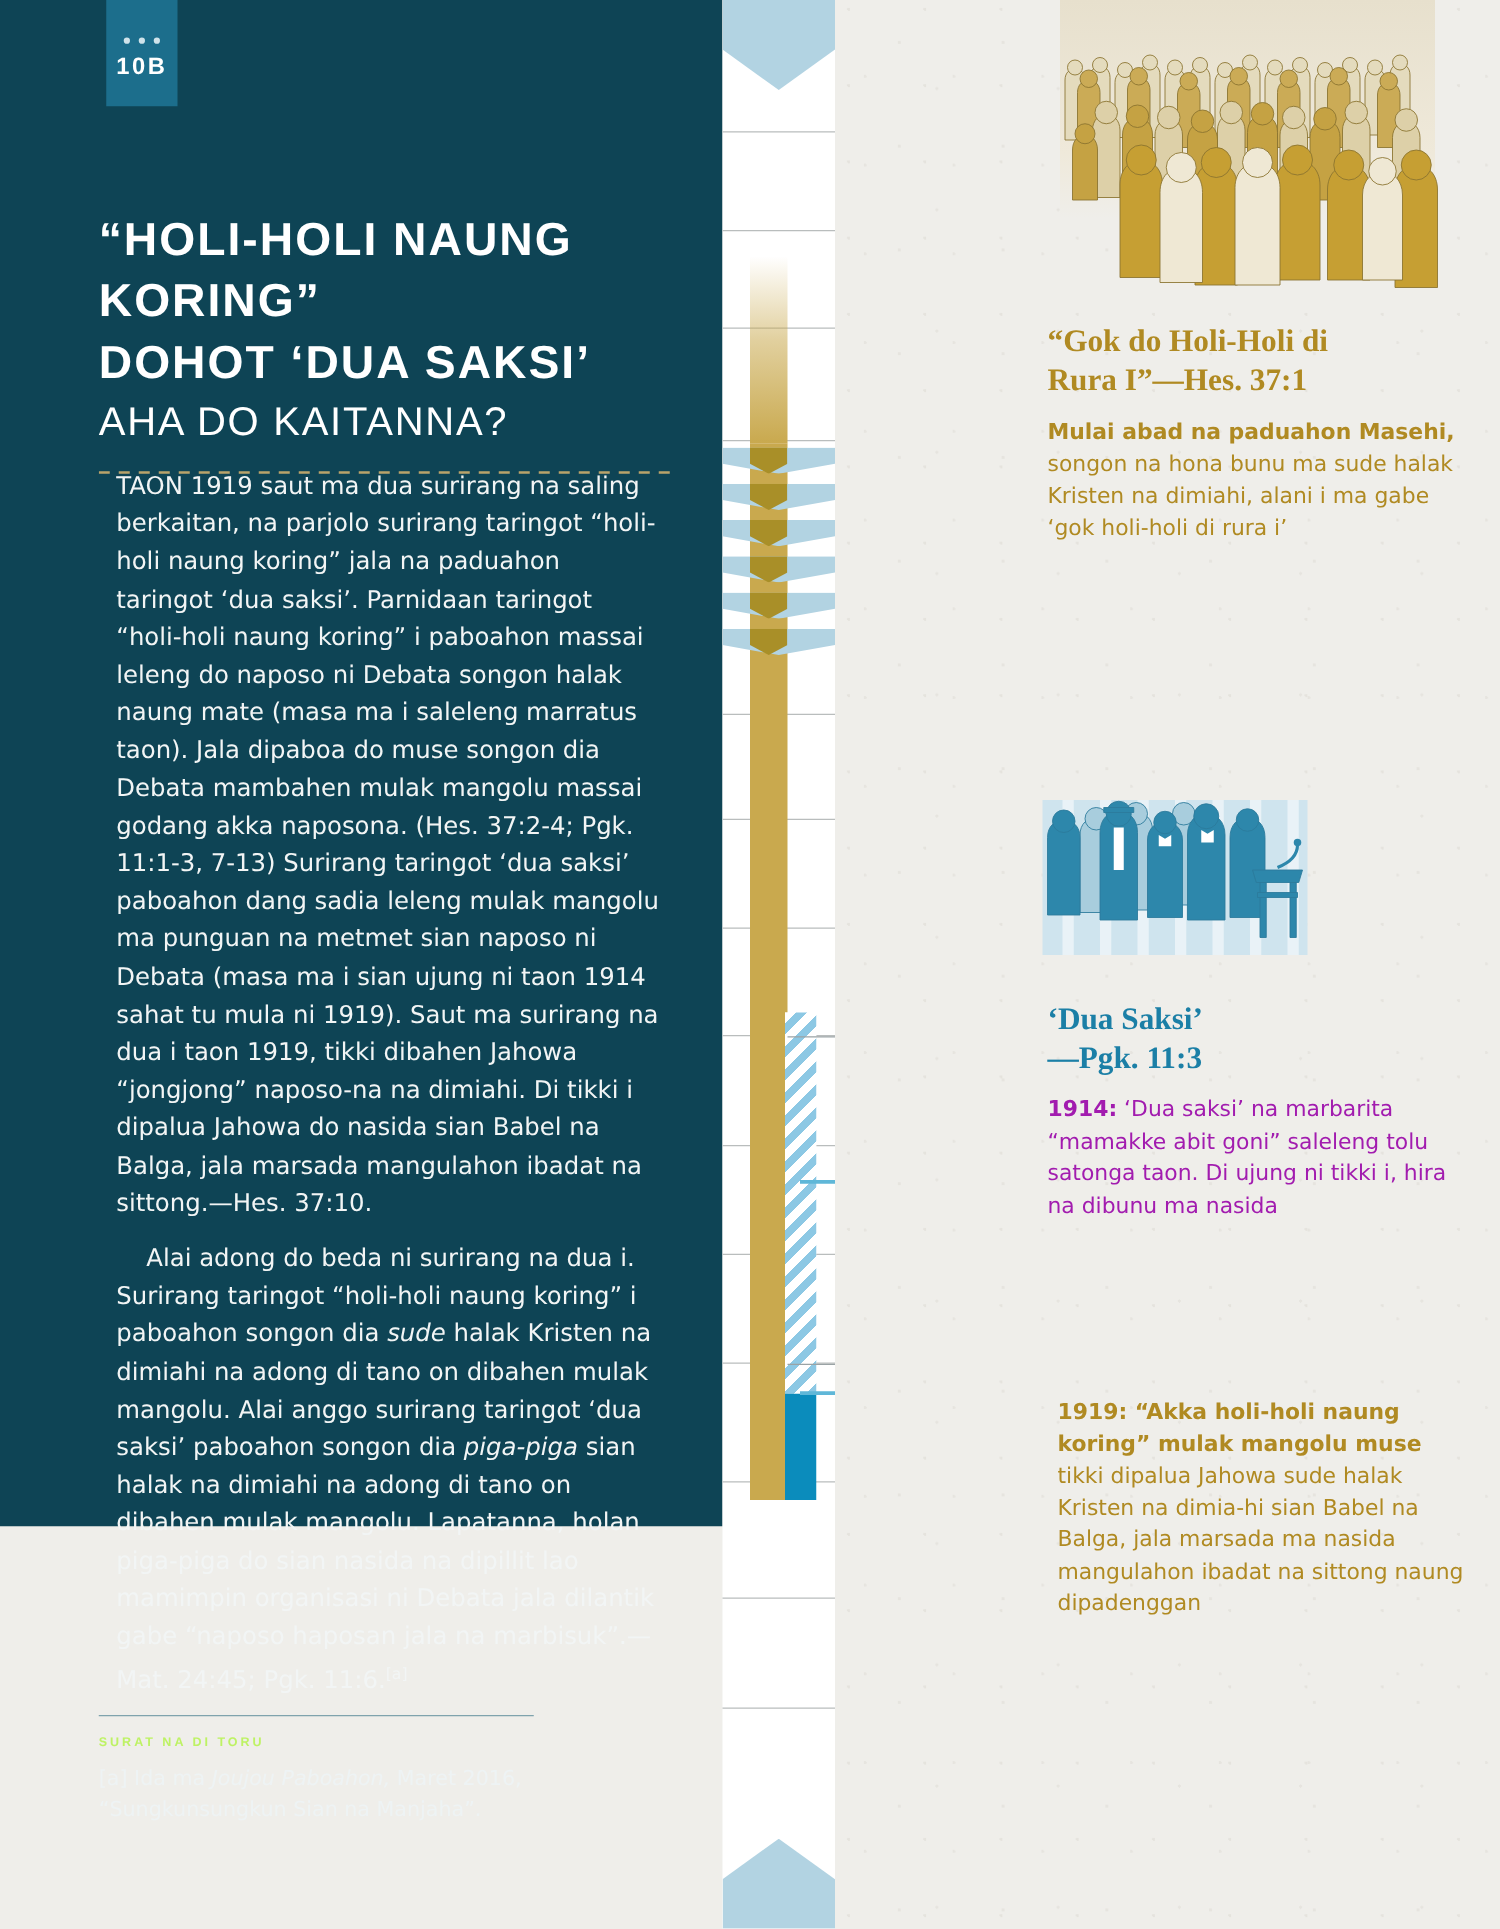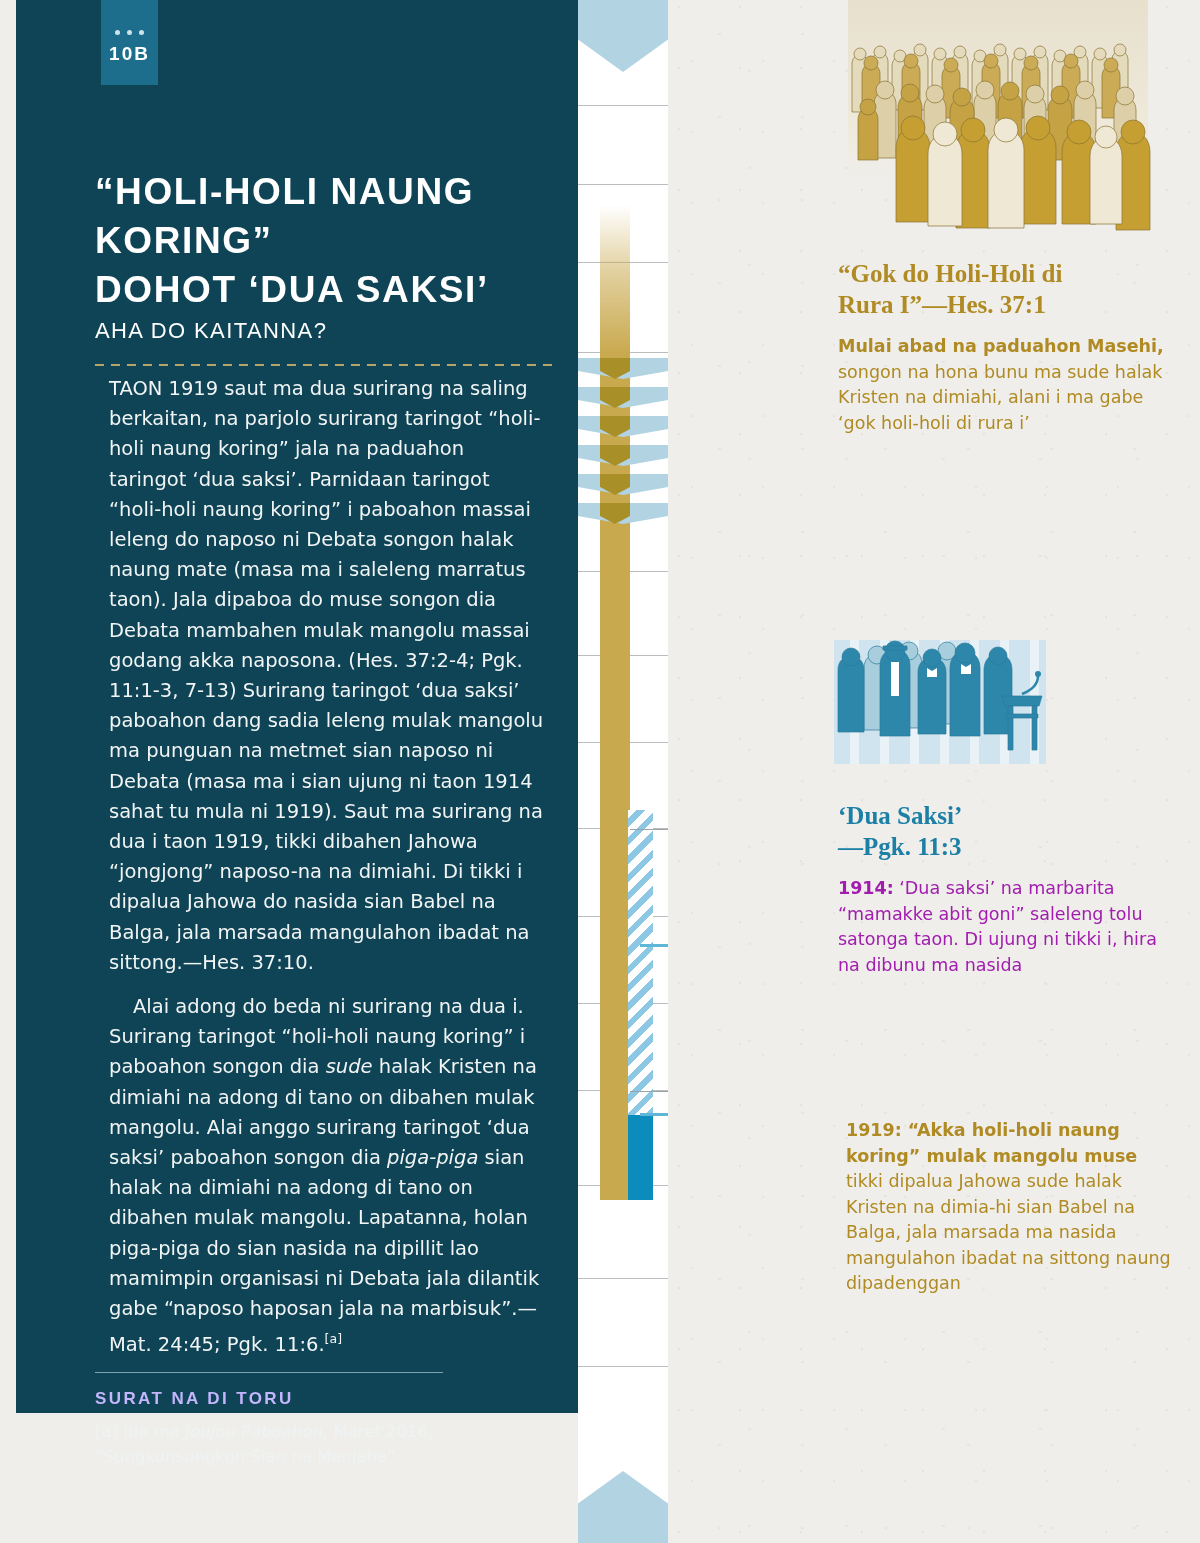--- a/index.html
+++ b/index.html
@@ -7,21 +7,21 @@
     width:1200px;height:1543px;
     font-family:"DejaVu Sans", sans-serif;
     background:#efeeea;
     overflow:hidden;
     position:relative;
   }
   .page{position:absolute;inset:0;}
 
   
   .left-panel{
-    position:absolute;left:16px;top:0;width:578px;height:1413px;
+    position:absolute;left:0;top:0;width:578px;height:1221px;
     background:#0e4455;
     background-image:
       radial-gradient(circle at 12% 22%, rgba(255,255,255,.035) 0 1px, transparent 1px),
       radial-gradient(circle at 38% 61%, rgba(255,255,255,.03) 0 1px, transparent 1px),
       radial-gradient(circle at 71% 33%, rgba(255,255,255,.03) 0 1px, transparent 1px),
       radial-gradient(circle at 86% 78%, rgba(255,255,255,.028) 0 1px, transparent 1px),
       radial-gradient(circle at 23% 88%, rgba(255,255,255,.03) 0 1px, transparent 1px),
       linear-gradient(160deg,#10footer 0%, #0e4455 100%);
     background-size:90px 90px,130px 130px,110px 110px,150px 150px,170px 170px,100% 100%;
   }
@@ -37,21 +37,21 @@
     font-family:"Liberation Sans", sans-serif;color:#ffffff;
   }
 
   .title-wrap{position:absolute;left:79px;top:168px;width:470px;}
   .title-l1,.title-l2{
     font-family:"Liberation Sans", sans-serif;
     font-weight:bold;font-size:37px;letter-spacing:1.6px;color:#ffffff;line-height:1.32;
   }
   .title-l3{
     font-family:"Liberation Sans", sans-serif;
-    font-weight:normal;font-size:22px;letter-spacing:1.4px;color:#ffffff;line-height:1.32;
+    font-weight:normal;font-size:32px;letter-spacing:1.4px;color:#ffffff;line-height:1.32;
     margin-top:2px;
   }
   .dash-rule{
     margin-top:18px;width:460px;height:2px;
     background-image:linear-gradient(to right,#b9a36a 0 9px, transparent 9px 16px);
     background-size:16px 2px;background-repeat:repeat-x;
   }
   .kicker{
     margin-top:18px;
     font-family:"Liberation Sans", sans-serif;
@@ -69,21 +69,21 @@
   .body-copy i{font-style:italic;text-align:center;}
   sup.fn{font-size:12.5px;vertical-align:super;}
 
   .footnote{
     position:absolute;left:79px;top:1372px;width:350px;
   }
   .footnote .fn-rule{width:348px;height:1px;background:#7fa3ad;}
   .footnote .fn-head{
     margin-top:16px;
     font-family:"Liberation Sans", sans-serif;
-    font-weight:bold;font-size:17px;letter-spacing:2.4px;color:#c4b5fd;
+    font-weight:bold;font-size:10px;letter-spacing:2.4px;color:#bef264;
   }
   .footnote .fn-body{
     margin-top:10px;color:#eef3f4;font-size:16.5px;line-height:25px;
   }
   .footnote .fn-body i{font-style:italic;}
 
   
   .tl-col{position:absolute;left:578px;top:0;width:90px;height:1543px;background:#ffffff;}
   .tl-cap{position:absolute;left:578px;width:90px;height:72px;background:#b2d3e2;}
   .tl-cap.top{top:0;clip-path:polygon(0 0,100% 0,100% 55%,50% 100%,0 55%);}

